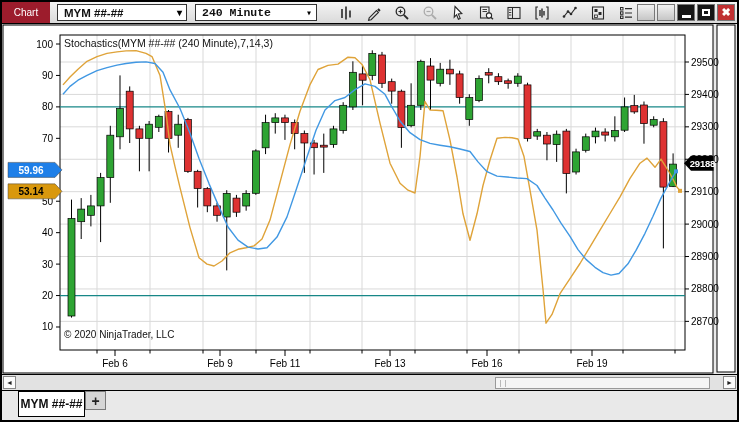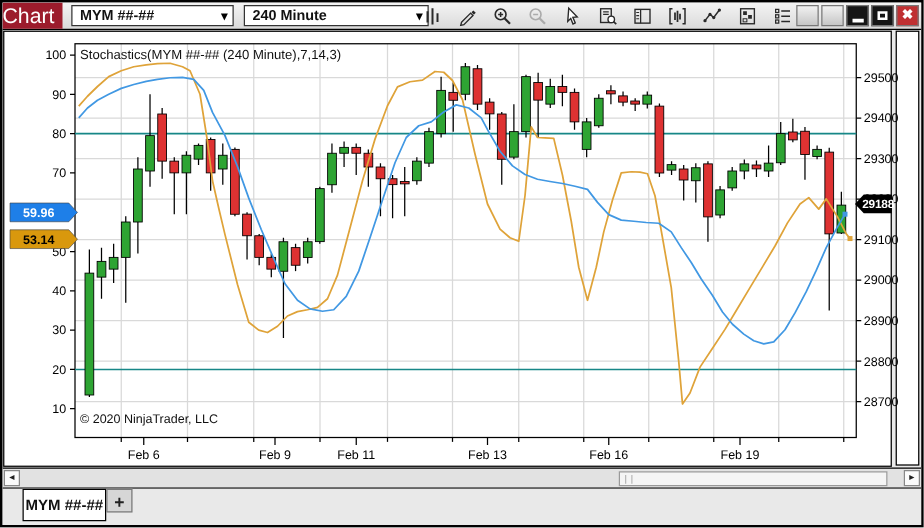--- a/index.html
+++ b/index.html
@@ -9,31 +9,31 @@
     font-family:"Liberation Sans",sans-serif;
   }
   #chart-svg{position:absolute;left:-2px;top:-2px;width:739px;height:422px;z-index:1;}
   
   .titlebar{
     position:absolute;left:0;top:0;width:735px;height:22px;z-index:2;box-sizing:border-box;
     background:linear-gradient(#f4f4f4,#dadada);border-bottom:1px solid #000;
   }
   .chart-label{
     position:absolute;left:0;top:0;width:48px;height:21px;line-height:21px;
-    background:#9c1c2c;color:#fff;font-size:17px;
+    background:#9c1c2c;color:#fff;font-size:10px;text-align:center;
   }
   .combo{
     position:absolute;top:2px;height:17px;box-sizing:border-box;background:#fff;
     border:1px solid #333;font-size:11.5px;font-weight:bold;color:#111;
     display:flex;align-items:center;padding:0 4px 0 6px;
   }
   .combo .spacer{flex:1;}
   .combo .chev{font-size:10px;color:#000;font-weight:bold;}
   #combo-instrument{left:55px;width:130px;}
-  #combo-interval{left:193px;width:148px;}
+  #combo-interval{left:193px;width:122px;font-family:Liberation Mono, monospace;}
   .icons{position:absolute;left:336px;top:3px;display:flex;gap:12px;height:16px;}
   .icons .tbicon{width:16px;height:16px;cursor:pointer;}
   .winbtns{position:absolute;right:2px;top:2px;display:flex;gap:2px;}
   .winbtn{width:18px;height:17px;box-sizing:border-box;border:1px solid #777;
     display:flex;align-items:center;justify-content:center;cursor:pointer;}
   .winbtn.disabled{background:linear-gradient(#f1f1f1,#c6c6c6);}
   .winbtn.dark{background:#151515;}
   .winbtn.dark .mini{width:9px;height:2.5px;background:#fff;margin-top:8px;}
   .winbtn.dark .rest{width:8px;height:7px;border:2px solid #fff;box-sizing:border-box;}
   .winbtn.close{background:#c03032;color:#fff;font-size:11px;font-weight:bold;line-height:1;}

